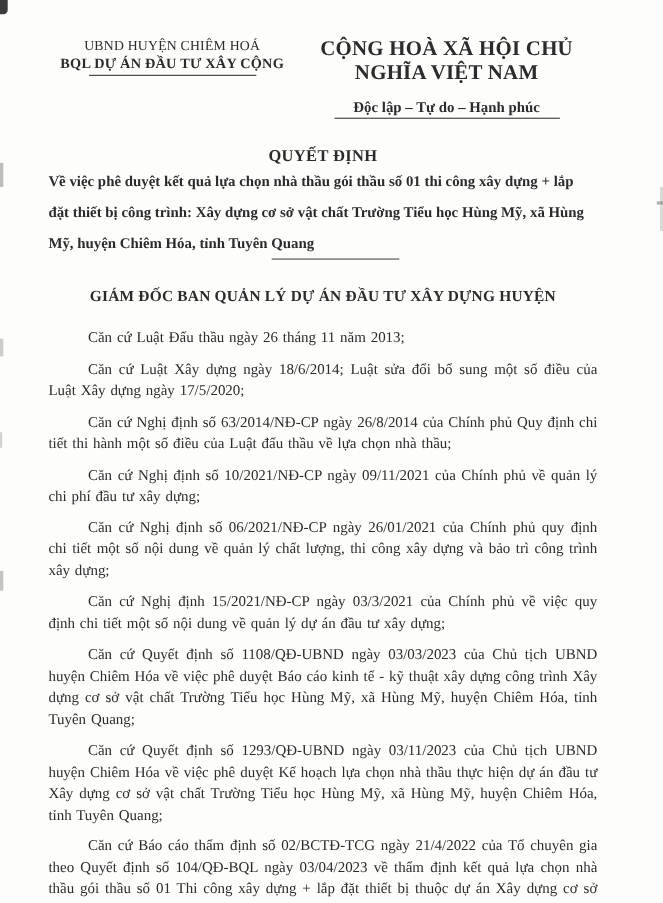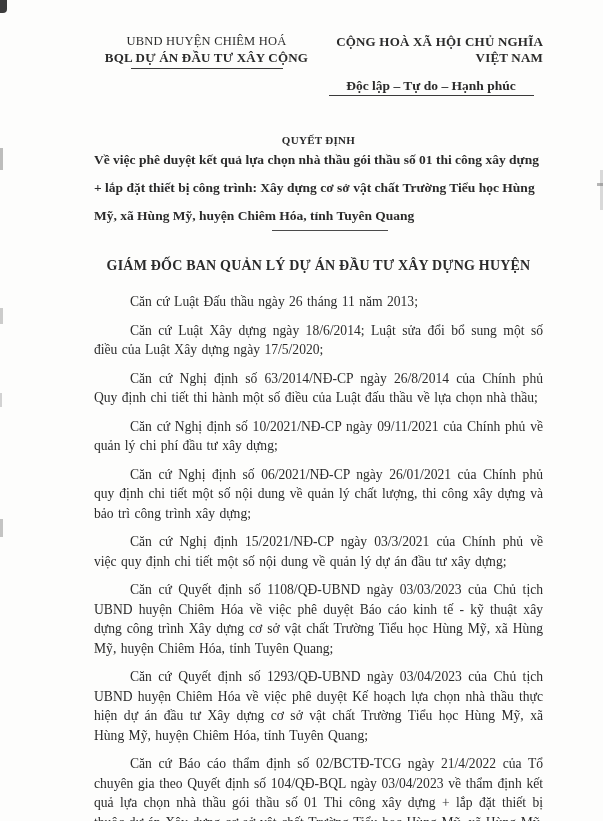--- a/index.html
+++ b/index.html
@@ -10,21 +10,21 @@
   .page {
     position: relative;
     width: 603px;
     height: 821px;
     margin: 0 auto;
     background: #fdfdfc;
     color: #2b2b2b;
     font-family: "Liberation Serif", "DejaVu Serif", serif;
     overflow: hidden;
     box-sizing: border-box;
-    padding: 34px 60px 0 94px;
+    padding: 34px 60px 0 44px;
   }
   
   .header-row {
     display: flex;
     align-items: flex-start;
   }
   .header-left {
     width: 225px;
     text-align: center;
     flex: 0 0 auto;
@@ -37,24 +37,23 @@
     font-size: 12.5px;
     letter-spacing: 0.2px;
   }
   .org-line2 {
     font-size: 13px;
     font-weight: bold;
     letter-spacing: 0.2px;
     margin-top: 1px;
   }
   .nation-line1 {
-    font-size: 13px;
+    font-size: 19px;
     font-weight: bold;
     letter-spacing: 0.2px;
-    text-align: right;
   }
   .nation-line2 {
     font-size: 13.5px;
     font-weight: bold;
     margin-top: 12px;
   }
   .rule {
     border-bottom: 1.4px solid #3a3a3a;
     height: 0;
   }
@@ -77,23 +76,23 @@
     flex: 0 0 auto;
   }
   .place-date {
     flex: 1 1 auto;
     text-align: center;
     font-style: italic;
     font-size: 13.5px;
   }
   
   .doc-title {
-    margin-top: 38px;
+    margin-top: 26px;
     text-align: center;
-    font-size: 11px;
+    font-size: 15px;
     font-weight: bold;
     letter-spacing: 0.3px;
   }
   .doc-subject {
     margin-top: 0;
     text-align: left;
     font-size: 13.5px;
     font-weight: bold;
     line-height: 28px;
   }
@@ -171,18 +170,18 @@
   <div class="authority">GIÁM ĐỐC BAN QUẢN LÝ DỰ ÁN ĐẦU TƯ XÂY DỰNG HUYỆN</div>
 
   <div class="recitals">
     <p>Căn cứ Luật Đấu thầu ngày 26 tháng 11 năm 2013;</p>
     <p>Căn cứ Luật Xây dựng ngày 18/6/2014; Luật sửa đổi bổ sung một số điều của Luật Xây dựng ngày 17/5/2020;</p>
     <p>Căn cứ Nghị định số 63/2014/NĐ-CP ngày 26/8/2014 của Chính phủ Quy định chi tiết thi hành một số điều của Luật đấu thầu về lựa chọn nhà thầu;</p>
     <p>Căn cứ Nghị định số 10/2021/NĐ-CP ngày 09/11/2021 của Chính phủ về quản lý chi phí đầu tư xây dựng;</p>
     <p>Căn cứ Nghị định số 06/2021/NĐ-CP ngày 26/01/2021 của Chính phủ quy định chi tiết một số nội dung về quản lý chất lượng, thi công xây dựng và bảo trì công trình xây dựng;</p>
     <p>Căn cứ Nghị định 15/2021/NĐ-CP ngày 03/3/2021 của Chính phủ về việc quy định chi tiết một số nội dung về quản lý dự án đầu tư xây dựng;</p>
     <p>Căn cứ Quyết định số 1108/QĐ-UBND ngày 03/03/2023 của Chủ tịch UBND huyện Chiêm Hóa về việc phê duyệt Báo cáo kinh tế - kỹ thuật xây dựng công trình Xây dựng cơ sở vật chất Trường Tiểu học Hùng Mỹ, xã Hùng Mỹ, huyện Chiêm Hóa, tỉnh Tuyên Quang;</p>
-    <p>Căn cứ Quyết định số 1293/QĐ-UBND ngày 03/04/2023 của Chủ tịch UBND huyện Chiêm Hóa về việc phê duyệt Kế hoạch lựa chọn nhà thầu thực hiện dự án đầu tư Xây dựng cơ sở vật chất Trường Tiểu học Hùng Mỹ, xã Hùng Mỹ, huyện Chiêm Hóa, tỉnh Tuyên Quang;</p>
+    <p>Căn cứ Quyết định số 1293/QĐ-UBND ngày 03/11/2023 của Chủ tịch UBND huyện Chiêm Hóa về việc phê duyệt Kế hoạch lựa chọn nhà thầu thực hiện dự án đầu tư Xây dựng cơ sở vật chất Trường Tiểu học Hùng Mỹ, xã Hùng Mỹ, huyện Chiêm Hóa, tỉnh Tuyên Quang;</p>
     <p>Căn cứ Báo cáo thẩm định số 02/BCTĐ-TCG ngày 21/4/2022 của Tổ chuyên gia theo Quyết định số 104/QĐ-BQL ngày 03/04/2023 về thẩm định kết quả lựa chọn nhà thầu gói thầu số 01 Thi công xây dựng + lắp đặt thiết bị thuộc dự án Xây dựng cơ sở vật chất Trường Tiểu học Hùng Mỹ, xã Hùng Mỹ, huyện Chiêm Hóa, tỉnh Tuyên Quang;</p>
 
   </div>
 
 </div>
 
 </body></html>

